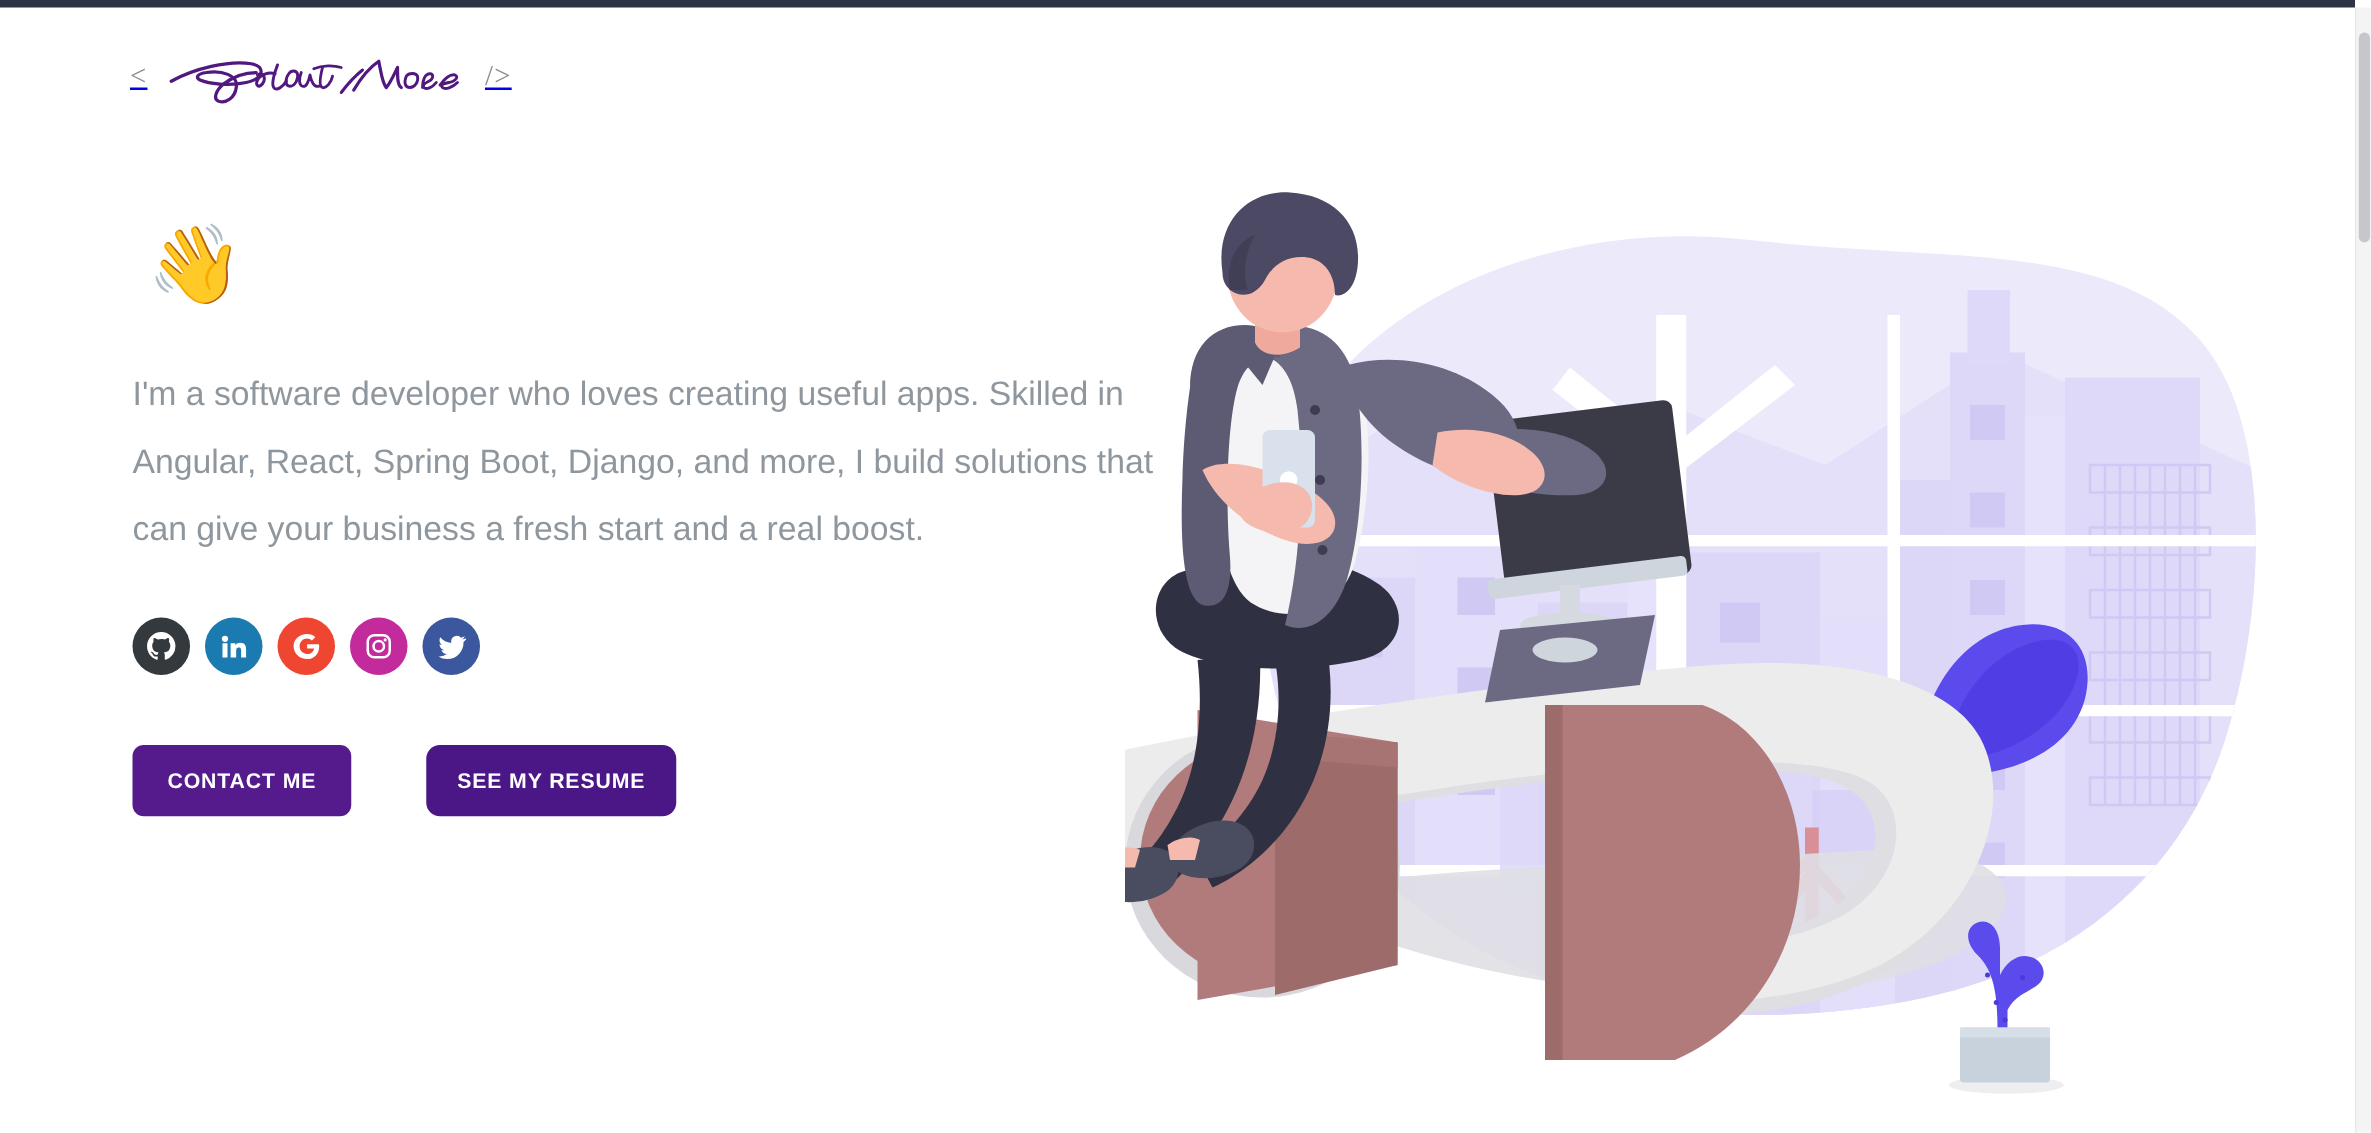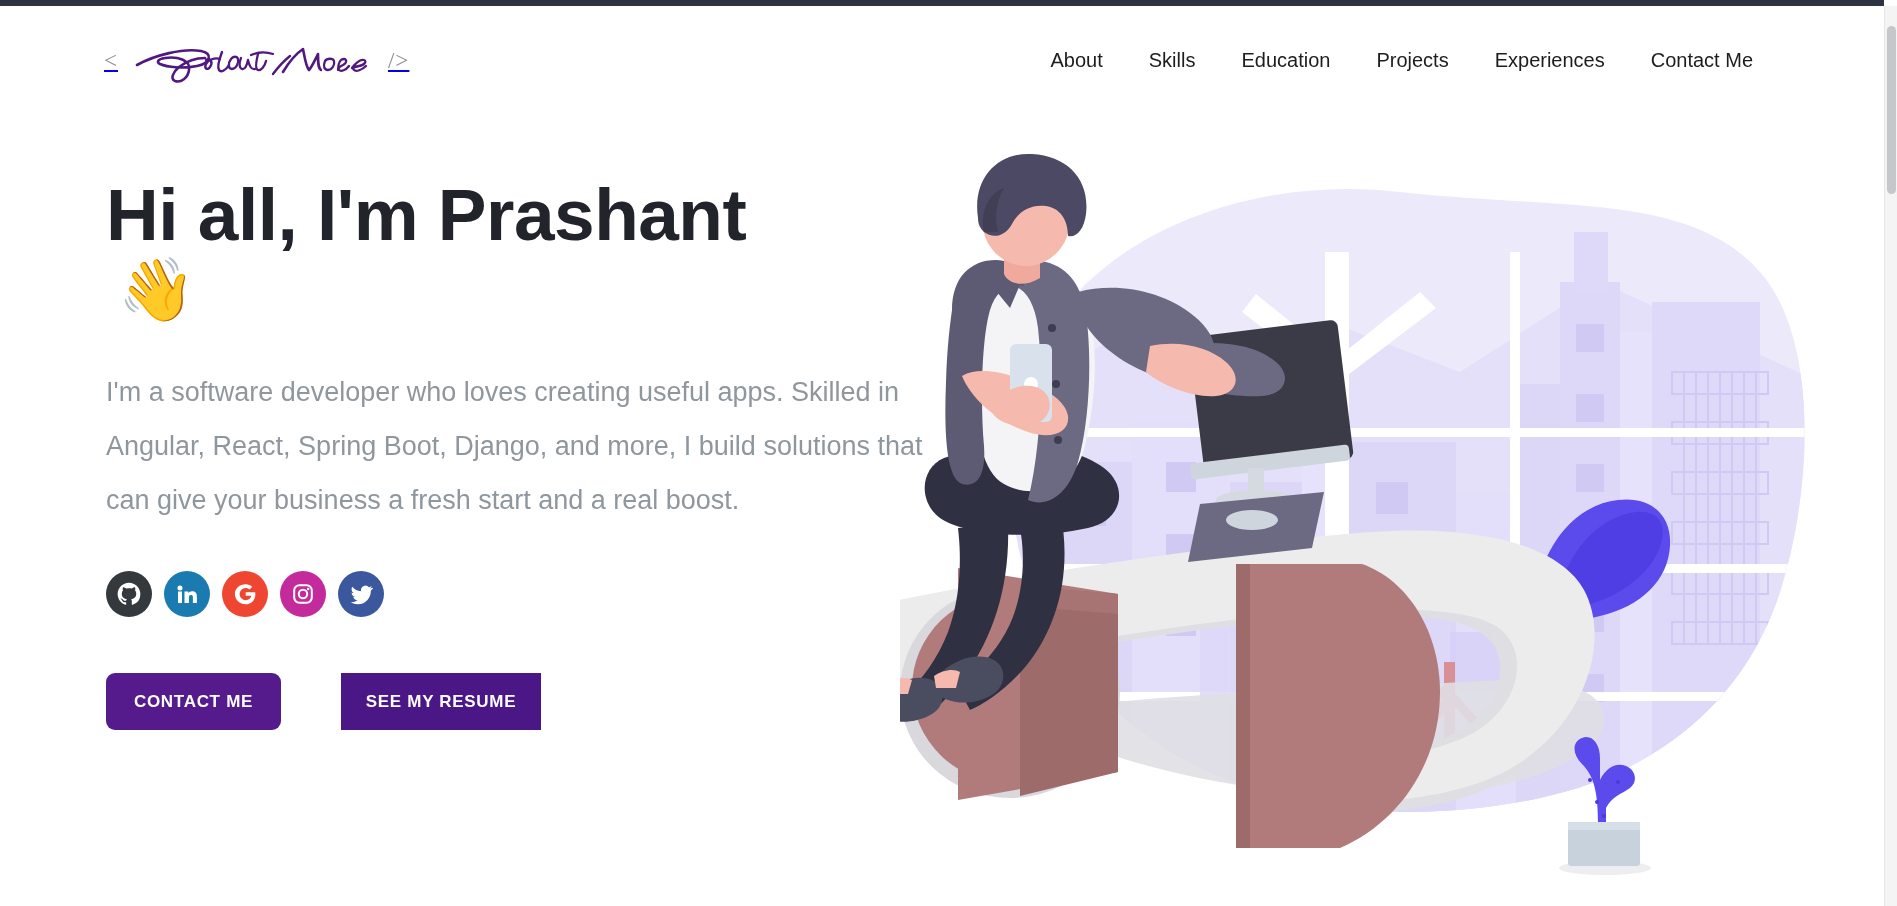--- a/index.html
+++ b/index.html
@@ -176,21 +176,21 @@
     align-items: center;
     justify-content: center;
   }
   #contact-me-button {
     background: #551b8c;
     border-radius: 9px;
     width: 175px;
   }
   #see-resume-button {
     background: #4b1686;
-    border-radius: 0;
+    border-radius: 11px;
     width: 200px;
   }
 
   
   #hero-illustration {
     position: absolute;
     top: 18px;
     left: 900px;
     width: 920px;
     height: 760px;
@@ -226,35 +226,26 @@
             <path d="M156 38 C162 28, 170 19, 176 15 C178 25, 179 33, 182 36 C185 33, 188 26, 191 20 C191 28, 191 34, 194 36" stroke-width="2.6"></path>
             <path d="M198 27 C196 32, 197 36, 201 36 C205 36, 208 31, 207 27 C206 24, 200 24, 198 27Z" stroke-width="2.3"></path>
             <path d="M211 36 C211 30, 213 25, 217 25 C220 25, 220 29, 216 31 C212 33, 211 34, 212 36 C214 38, 219 36, 222 32" stroke-width="2.3"></path>
             <path d="M225 34 C228 30, 233 25, 237 26 C240 27, 238 31, 232 32 C227 33, 225 34, 227 36 C229 38, 235 36, 239 32" stroke-width="2.3"></path>
           </g>
         </svg>
       </span>
       <span class="angle">/&gt;</span>
     </a>
 
-    <nav id="main-nav">
-      <a class="nav-link" href="#">About</a>
-      <a class="nav-link" href="#">Skills</a>
-      <a class="nav-link" href="#">Education</a>
-      <a class="nav-link" href="#">Projects</a>
-      <a class="nav-link" href="#">Experiences</a>
-      <a class="nav-link" href="#">Contact Me</a>
-    </nav>
   </header>
 
   <section id="hero">
 
     <div id="hero-text">
 
-      <h1 id="hero-title">Hi all, I'm Prashant</h1>
 
       <span id="wave-emoji">👋</span>
 
       <p id="hero-paragraph">I'm a software developer who loves creating useful apps. Skilled in Angular, React, Spring Boot, Django, and more, I build solutions that can give your business a fresh start and a real boost.</p>
 
       <div id="social-row">
 
         <a class="social-btn" href="#" style="background:#34393d">
           <svg width="26" height="26" viewBox="0 0 24 24" fill="#ffffff" aria-hidden="true">
             <path d="M12 1.5C6.2 1.5 1.5 6.2 1.5 12c0 4.64 3 8.57 7.18 9.96.53.1.72-.23.72-.5 0-.25-.01-1.07-.01-1.95-2.63.48-3.32-.64-3.53-1.23-.12-.3-.64-1.23-1.09-1.48-.37-.2-.9-.68-.02-.7.83-.01 1.42.76 1.62 1.08.95 1.6 2.46 1.14 3.06.87.1-.68.37-1.14.67-1.4-2.33-.26-4.77-1.16-4.77-5.17 0-1.14.4-2.08 1.08-2.82-.11-.26-.47-1.34.1-2.78 0 0 .88-.28 2.88 1.07a9.8 9.8 0 0 1 2.62-.35c.89 0 1.78.12 2.62.35 2-1.36 2.88-1.07 2.88-1.07.57 1.44.21 2.52.1 2.78.67.74 1.08 1.67 1.08 2.82 0 4.03-2.45 4.91-4.79 5.17.38.33.71.96.71 1.94 0 1.4-.01 2.53-.01 2.88 0 .28.19.61.72.5A10.52 10.52 0 0 0 22.5 12c0-5.8-4.7-10.5-10.5-10.5z"></path>

